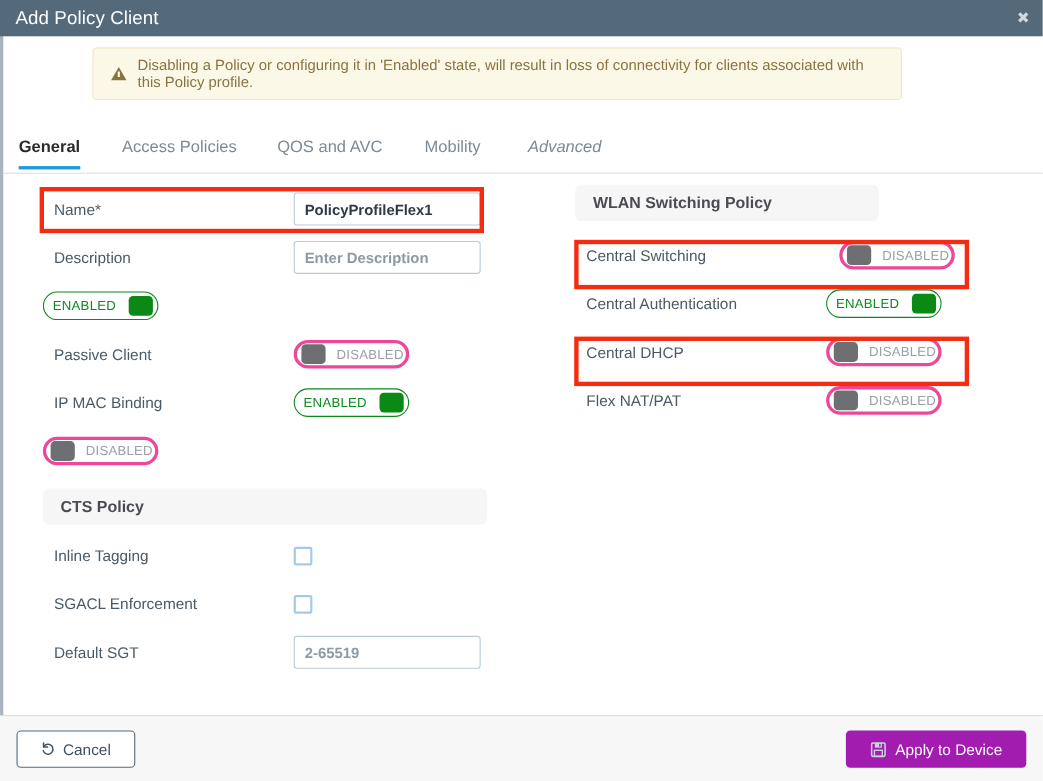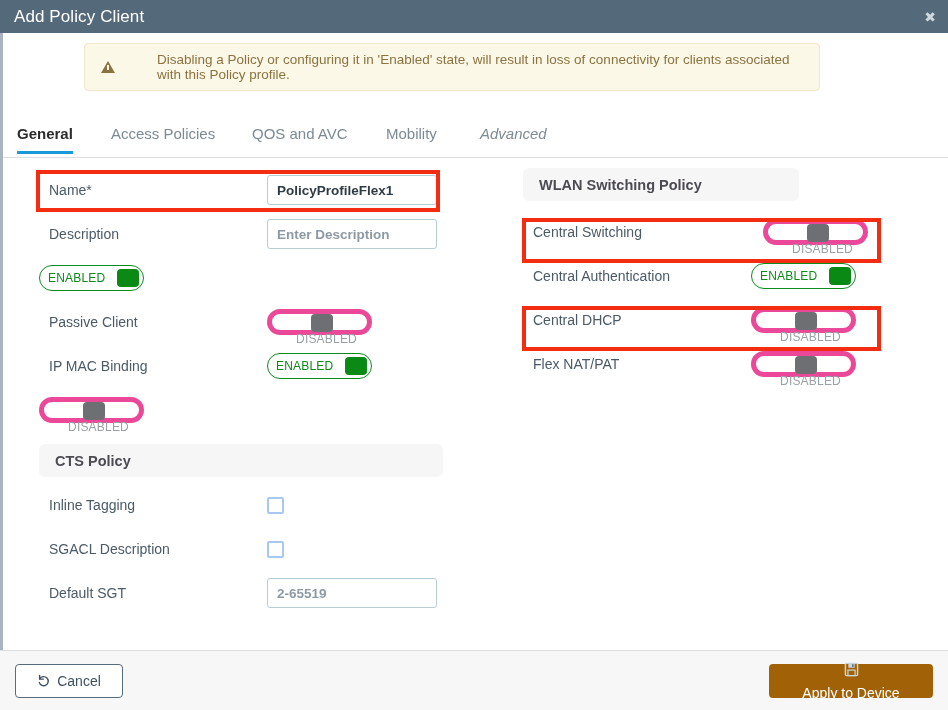--- a/index.html
+++ b/index.html
@@ -50,21 +50,20 @@
   .banner {
     position: absolute;
     left: 81px; top: 43px;
     width: 736px; height: 48px;
     background: #fcf8e8;
     border: 1px solid #f2e7c6;
     border-radius: 4px;
     display: flex;
     align-items: center;
     padding: 0 16px;
-    gap: 32px;
   }
   .banner .warn-ico {
     width: 0; height: 0;
     border-left: 7px solid transparent;
     border-right: 7px solid transparent;
     border-bottom: 12px solid #8a7340;
     position: relative;
     margin-right: 10px;
     flex: none;
   }
@@ -166,24 +165,23 @@
     flex: none;
   }
   .toggle.on {
     border: 1px solid #0d8a1e;
     justify-content: space-between;
     padding: 0 4px 0 8px;
   }
   .toggle.on .txt  { color: #0d8a1e; font-weight: normal; }
   .toggle.on .knob { background: #0a8a14; }
   .toggle.off {
-    border: 5px solid #ec4899;
+    border: 3px solid #ec4899;
     justify-content: flex-start;
     padding: 0 0 0 4px;
-    flex-direction: column;
   }
   .toggle.off .txt  { color: #9aa0a6; margin-left: 10px; }
   .toggle.off .knob { background: #6d6f72; }
 
   
   .checkbox {
     width: 17px; height: 17px;
     border: 2px solid #a8c8f0;
     border-radius: 2px;
     background: #ffffff;
@@ -218,29 +216,28 @@
     align-items: center;
     justify-content: center;
     gap: 6px;
     cursor: pointer;
   }
   .btn-apply {
     position: absolute;
     right: 15px; top: 13px;
     width: 164px; height: 34px;
     border-radius: 4px;
-    background: #a16207;
+    background: #a21caf;
     color: #ffffff;
     font-size: 14px;
     display: flex;
     align-items: center;
     justify-content: center;
     gap: 8px;
     cursor: pointer;
-    flex-direction: column;
   }
   .ico { flex: none; display: block; }
 </style>
 </head>
 <body>
 
 <div id="app">
 
   <div class="titlebar">
     <span class="title">Add Policy Client</span>
@@ -319,21 +316,21 @@
     </div>
 
     <div class="row" style="margin-top:6px;">
       <div class="label">Inline Tagging</div>
       <div class="ctrl">
         <div class="checkbox"></div>
       </div>
     </div>
 
     <div class="row">
-      <div class="label">SGACL Description</div>
+      <div class="label">SGACL Enforcement</div>
       <div class="ctrl">
         <div class="checkbox"></div>
       </div>
     </div>
 
     <div class="row">
       <div class="label">Default SGT</div>
       <div class="ctrl">
         <div class="input placeholder">2-65519</div>
       </div>

